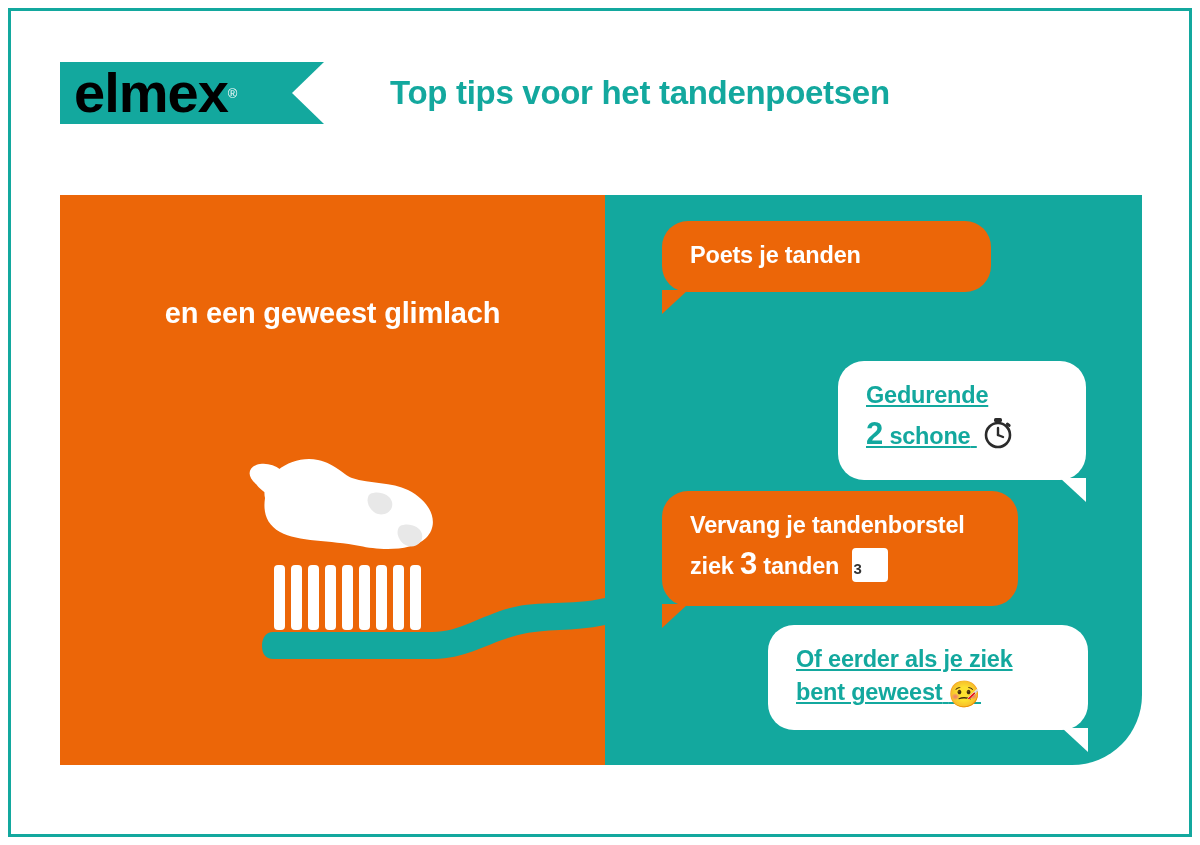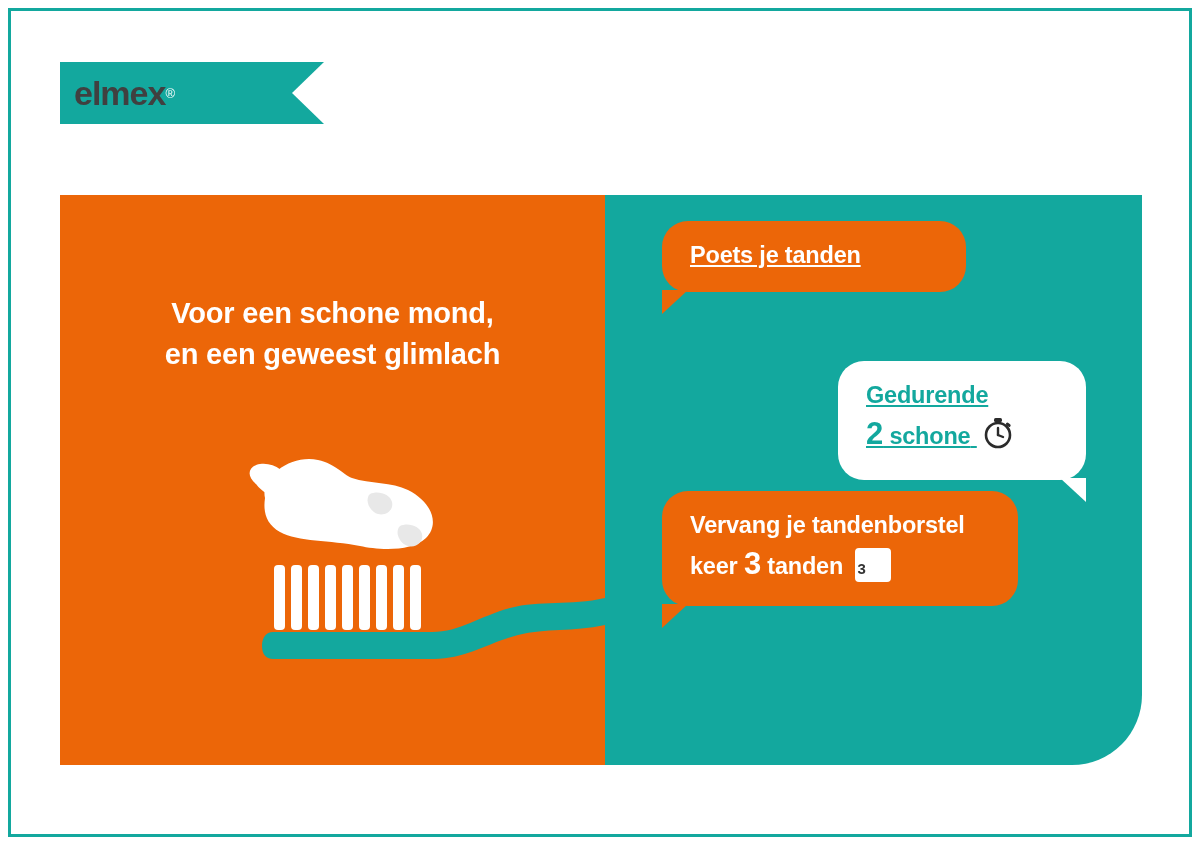--- a/index.html
+++ b/index.html
@@ -61,22 +61,22 @@
     position: absolute;
     right: -32px;
     top: 0;
     width: 0;
     height: 0;
     border-top: 31px solid #13a89e;
     border-bottom: 31px solid #13a89e;
     border-right: 32px solid transparent;
   }
   .logo-text {
-    color: #404040;
-    font-size: 34px;
+    color: #000000;
+    font-size: 56px;
     font-weight: bold;
     letter-spacing: -1px;
     line-height: 1;
     position: relative;
     z-index: 2;
   }
   .logo-reg {
     color: #ffffff;
     font-size: 13px;
     vertical-align: super;
@@ -184,21 +184,21 @@
     border-left: 26px solid #ec6608;
     border-bottom: 24px solid transparent;
   }
   .tail-right-white {
     right: 0px;
     bottom: -22px;
     border-right: 26px solid #ffffff;
     border-bottom: 24px solid transparent;
   }
 
-  #bubble-1 { left: 62px;  top: 26px;  width: 304px; text-decoration: underline; }
+  #bubble-1 { left: 62px;  top: 26px;  width: 329px; }
   #bubble-2 { left: 238px; top: 166px; width: 248px; }
   #bubble-3 { left: 62px;  top: 296px; width: 356px; }
   #bubble-4 { left: 168px; top: 430px; width: 320px; }
 
   .emoji {
     font-size: 26px;
     line-height: 1;
     vertical-align: -3px;
   }
   .inline-icon {
@@ -236,26 +236,26 @@
 <body>
 
 <div id="poster">
   <div class="frame"></div>
 
   <div class="header">
     <div class="logo">
       <span class="logo-text">elmex</span>
         <span class="logo-reg">®</span>
     </div>
+    <div class="header-title">Top tips voor het tandenpoetsen</div>
   </div>
 
   <div class="panels">
     <div class="panel-left">
       <div class="left-heading">
-        <div>Voor een schone mond,</div>
         <div>en een geweest glimlach</div>
       </div>
 
       <div class="brush">
         <svg width="545" height="260" viewBox="0 0 545 260" xmlns="http://www.w3.org/2000/svg">
 
           <path d="M205 78 C200 58 230 34 258 40 C276 44 282 54 292 58 C310 64 332 62 348 70 C372 82 380 104 366 118 C352 132 318 130 300 126 C270 120 238 122 220 112 C206 104 203 92 205 78 Z" fill="#ffffff"></path>
           <path d="M196 64 C186 56 188 46 200 44 C214 42 226 52 232 62 C236 70 232 78 222 78 C212 78 202 72 196 64 Z" fill="#ffffff"></path>
           <path d="M310 74 C318 70 330 74 332 82 C334 90 326 96 318 94 C310 92 304 80 310 74 Z" fill="#e8e8e8"></path>
           <path d="M340 106 C348 102 360 106 362 114 C364 122 356 128 348 126 C340 124 334 112 340 106 Z" fill="#e8e8e8"></path>
@@ -300,25 +300,33 @@
             <line x1="17" y1="19" x2="22" y2="21" stroke="#2b2b2b" stroke-width="2.4" stroke-linecap="round"></line>
           </svg>
         </span>
       </div>
       <div class="tail tail-right-white"></div>
     </div>
 
     <div class="bubble bubble-orange" id="bubble-3">
       <div>Vervang je tandenborstel</div>
       <div>
-        <span>keer </span><span class="big">3</span><span> tanden</span>
+        <span>ziek </span><span class="big">3</span><span> tanden</span>
         <span class="cal">
           <span class="cal-top"></span>
           <span class="cal-num">3</span>
           
         </span>
       </div>
       <div class="tail tail-left-orange"></div>
     </div>
 
+    <div class="bubble bubble-white" id="bubble-4">
+      <div>Of eerder als je ziek</div>
+      <div>
+        <span>bent geweest</span>
+        <span class="emoji">🤒</span>
+      </div>
+      <div class="tail tail-right-white"></div>
+    </div>
 
   </div>
 </div>
 
 </body></html>

